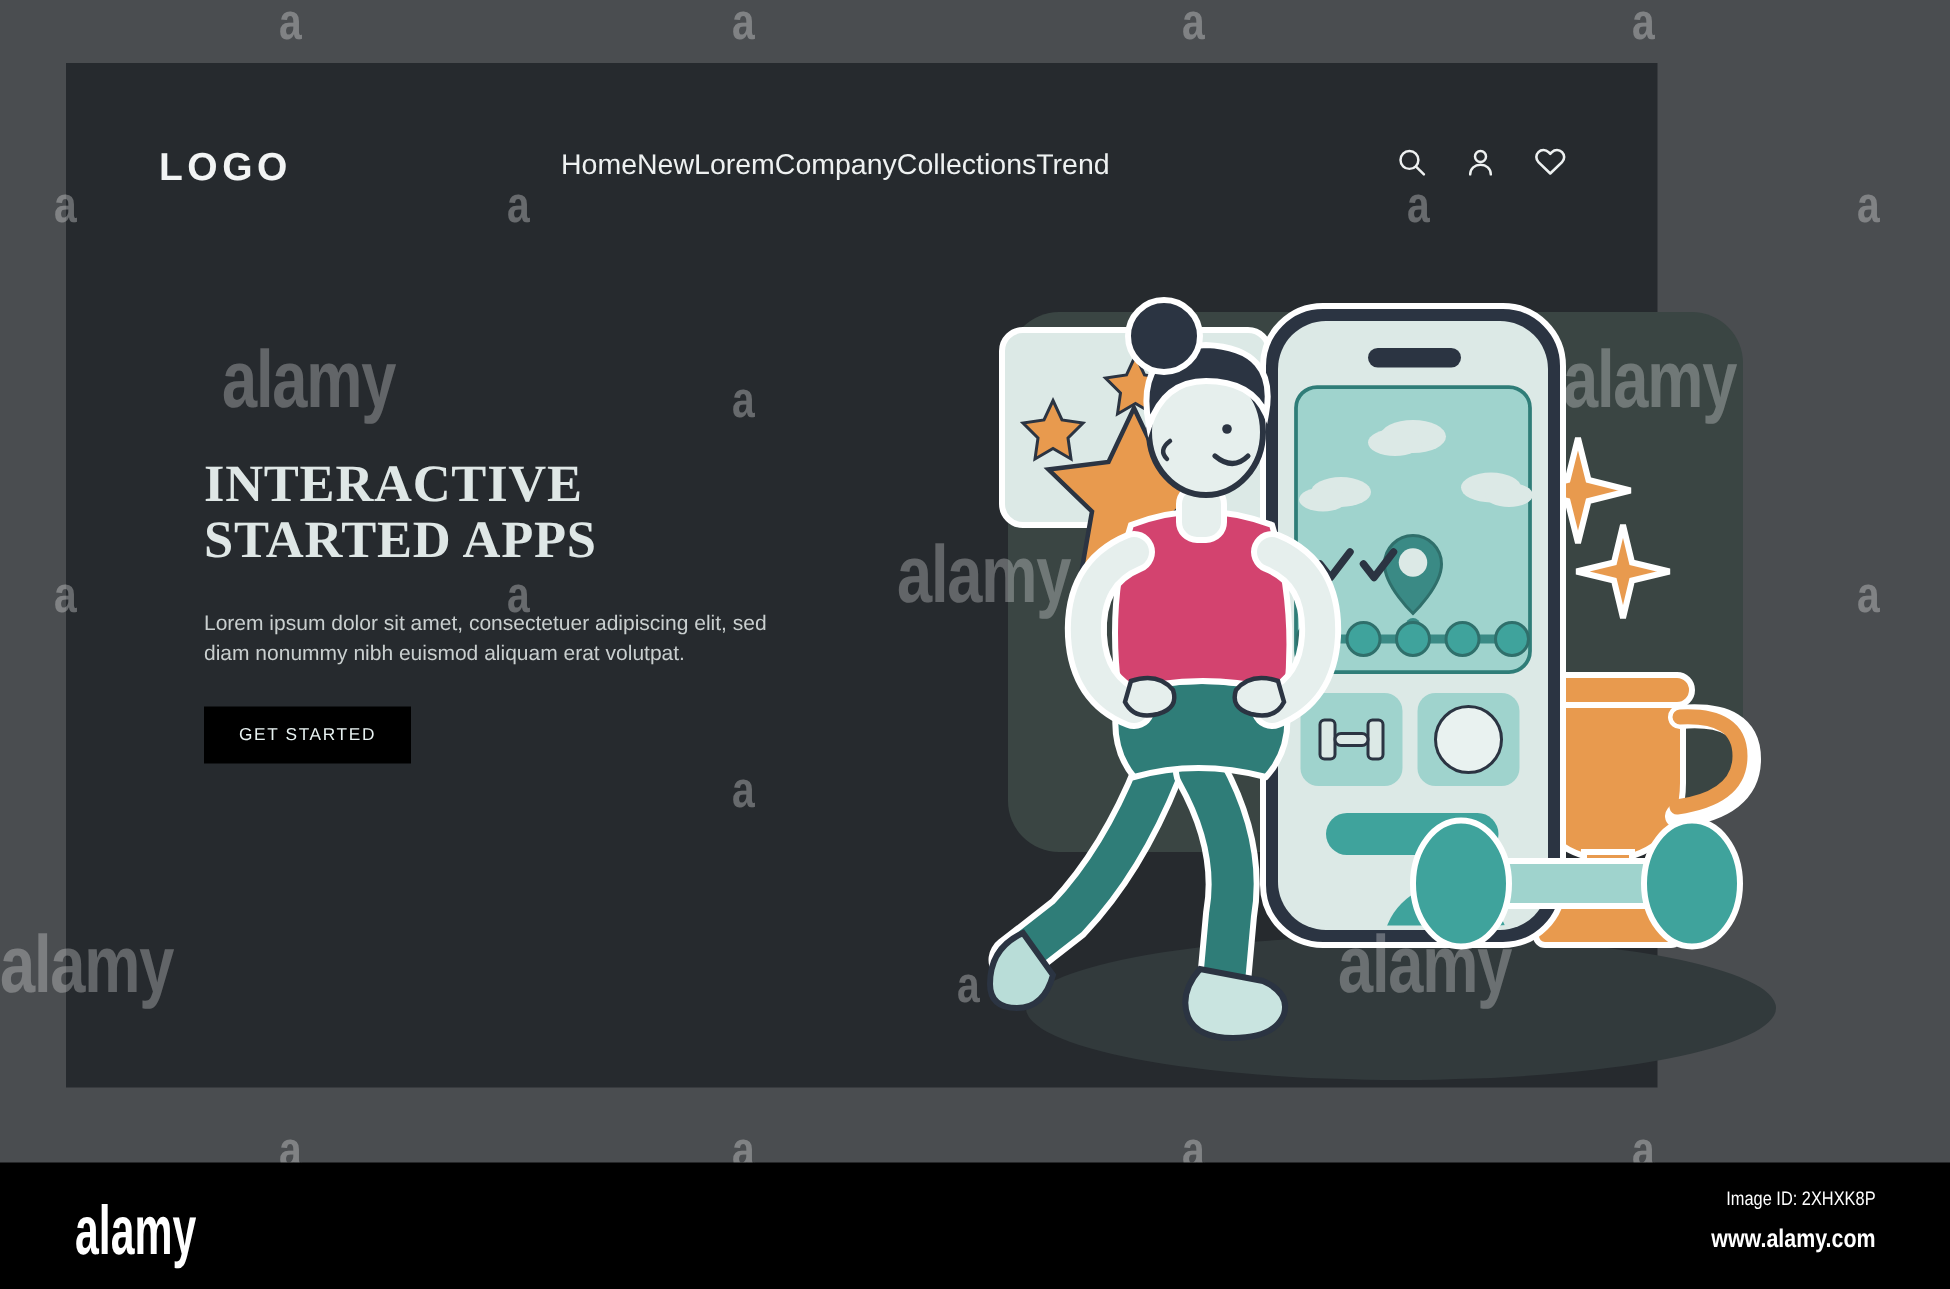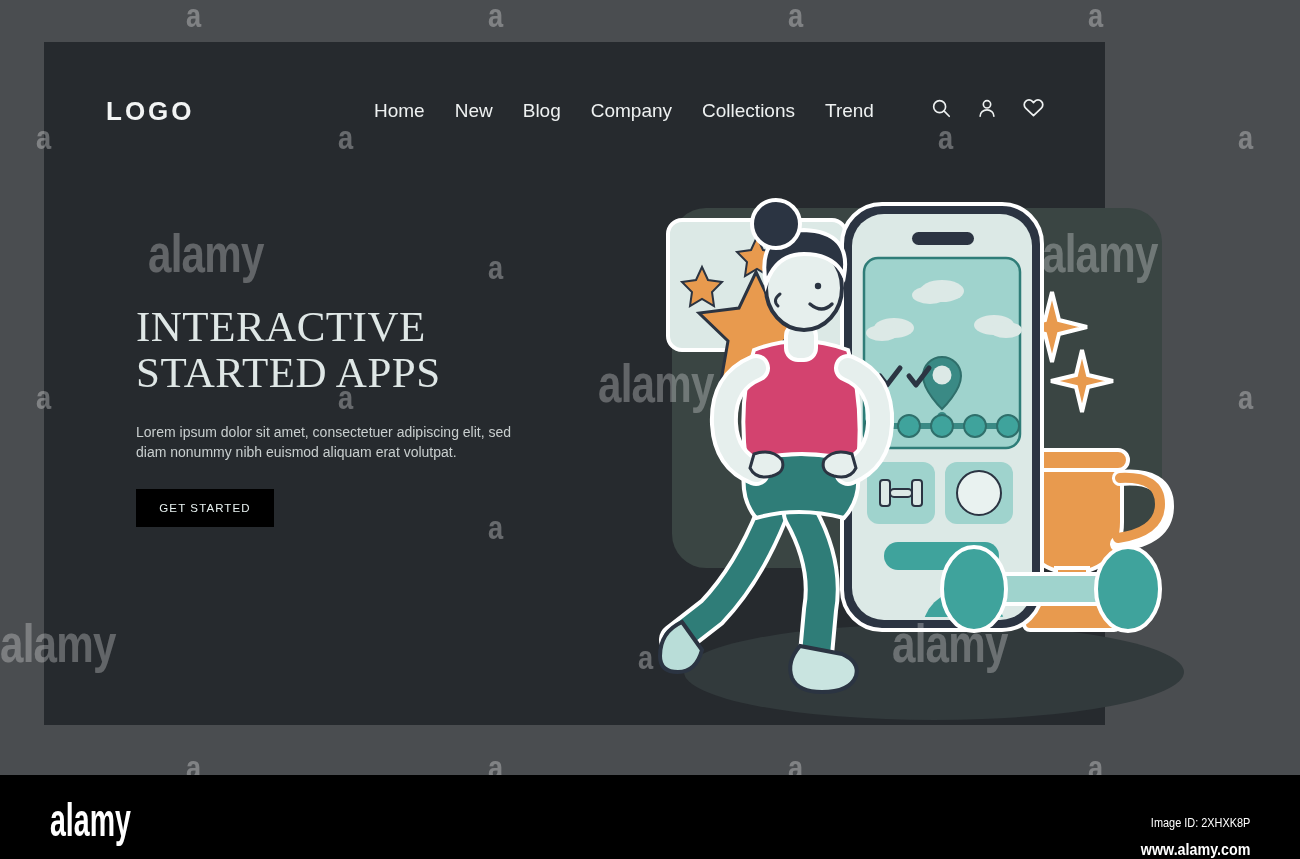--- a/index.html
+++ b/index.html
@@ -60,21 +60,21 @@
     display: flex; align-items: center;
   }
   .logo {
     position: absolute; left: 62px; top: 54px;
     font-size: 26px; font-weight: 700;
     letter-spacing: 3px;
     color: #f2f4f4;
   }
   .nav {
     position: absolute; left: 330px; top: 58px;
-    display: flex; gap: 30px; align-items: center;
+    display: flex; align-items: center;
   }
   .nav-item {
     font-size: 19px;
     color: #eef1f1;
     cursor: pointer;
     white-space: nowrap;
   }
   .nav-icons {
     position: absolute; right: 60px; top: 54px;
     display: flex; gap: 24px; align-items: center;
@@ -82,26 +82,26 @@
   .nav-icons svg { display: block; cursor: pointer; }
 
   
   .hero-copy {
     position: absolute;
     left: 92px; top: 262px;
     width: 430px;
   }
   .headline {
     font-family: "Liberation Serif", serif;
-    font-size: 43px;
+    font-size: 35px;
     line-height: 1.07;
     color: #dfe7e6;
     letter-spacing: 0.5px;
     margin: 0 0 26px 0;
-    font-weight: 400;
+    font-weight: 700;
   }
   .subcopy {
     font-family: Liberation Sans, sans-serif;
     font-size: 14px;
     line-height: 1.45;
     color: #c9cfcf;
     margin: 0 0 26px 0;
     width: 380px;
   }
   .cta {
@@ -139,40 +139,39 @@
     font-size: 46px; font-weight: 700;
     color: #fff;
     transform: scaleX(0.62);
     transform-origin: left center;
     letter-spacing: 0px;
   }
   .footer-meta {
     position: absolute; right: 50px; top: 16px;
     text-align: right;
     color: #fff;
-    margin-top: 24px;
   }
   .footer-id { font-size: 13px; transform: scaleX(0.84); transform-origin: right center; }
   .footer-url { font-size: 17px; font-weight: 700; margin-top: 10px; transform: scaleX(0.84); transform-origin: right center; }
 </style>
 </head>
 <body>
 
 <div class="stage">
 
   <div class="page">
 
     <div class="header">
 
       <div class="logo">LOGO</div>
 
       <nav class="nav">
         <span class="nav-item">Home</span>
         <span class="nav-item">New</span>
-        <span class="nav-item">Blog</span>
+        <span class="nav-item">Lorem</span>
         <span class="nav-item">Company</span>
         <span class="nav-item">Collections</span>
         <span class="nav-item">Trend</span>
       </nav>
 
       <div class="nav-icons">
         <span>
           <svg width="22" height="22" viewBox="0 0 24 24" fill="none" stroke="#eef1f1" stroke-width="1.8" stroke-linecap="round">
             <circle cx="10.5" cy="10.5" r="6.5"></circle>
               <line x1="15.5" y1="15.5" x2="21" y2="21"></line>

